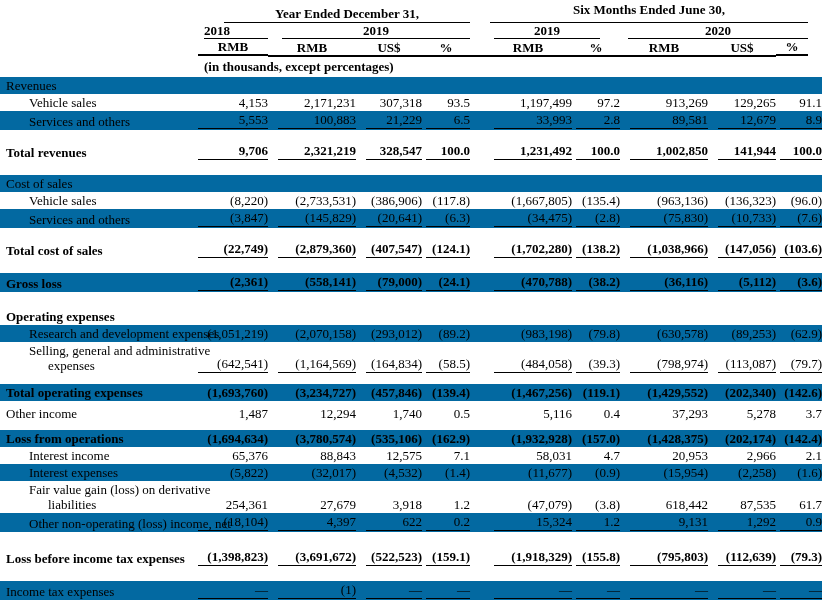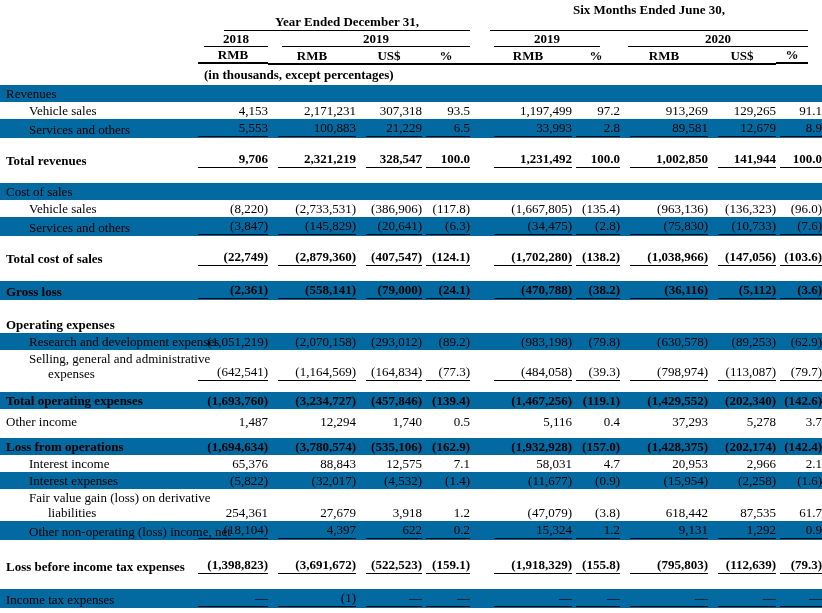--- a/index.html
+++ b/index.html
@@ -6,22 +6,22 @@
   body{width:822px;height:613px;overflow:hidden;color:#000;
        font-family:"Liberation Serif","DejaVu Serif",serif;}
   table{border-collapse:collapse;table-layout:fixed;width:822px;font-size:13px;margin-top:2px;}
   col.lblcol{width:144px;}
   col.c1{width:124px;} col.c2{width:88px;} col.c3{width:66px;} col.c4{width:48px;}
   col.gap{width:14px;}
   col.c5{width:88px;} col.c6{width:48px;} col.c7{width:88px;} col.c8{width:68px;} col.c9{width:46px;}
   th{font-weight:bold;padding:0;vertical-align:bottom;line-height:15px;}
   td{padding:0;vertical-align:bottom;}
   .grpline{display:block;text-align:center;border-bottom:1.5px solid #000;padding-bottom:1px;margin-left:80px;}
-  .grpline2{display:block;text-align:center;border-bottom:1.5px solid #000;padding-bottom:13px;margin-left:6px;margin-right:14px;}
-  .yr1{display:block;text-align:center;border-bottom:1.5px solid #000;margin-left:60px;}
+  .grpline2{display:block;text-align:center;border-bottom:1.5px solid #000;padding-bottom:5px;margin-left:6px;margin-right:14px;}
+  .yr1{display:block;text-align:left;border-bottom:1.5px solid #000;margin-left:60px;}
   .yr2{display:block;text-align:center;border-bottom:1.5px solid #000;margin-left:14px;}
   .yr3{display:block;text-align:center;border-bottom:1.5px solid #000;margin-left:10px;margin-right:20px;}
   .yr4{display:block;text-align:center;border-bottom:1.5px solid #000;margin-left:8px;margin-right:14px;}
   .cur{border-bottom:2px solid #000;text-align:center;}
   .curL .in{display:block;text-align:center;border-bottom:2px solid #000;margin-left:54px;}
   .curR .in{display:block;text-align:center;border-bottom:2px solid #000;margin-right:14px;}
   .note td{font-weight:bold;text-align:left;padding:2px 0 3px 60px;line-height:15px;}
   tr.data td{line-height:15px;padding-top:1px;padding-bottom:1px;}
   tr.shaded{background:#0369a1;}
   tr.bold{font-weight:bold;}
@@ -465,21 +465,21 @@
         <td class="num cc1 r1">
           <span class="val">(642,541)</span>
         </td>
         <td class="num cc2 r1">
           <span class="val">(1,164,569)</span>
         </td>
         <td class="num cc3 r1">
           <span class="val">(164,834)</span>
         </td>
         <td class="num cc4 r1">
-          <span class="val">(77.3)</span>
+          <span class="val">(58.5)</span>
         </td>
         <td class="gapcell"></td>
         <td class="num cc5 r1">
           <span class="val">(484,058)</span>
         </td>
         <td class="num cc6 r1">
           <span class="val">(39.3)</span>
         </td>
         <td class="num cc7 r1">
           <span class="val">(798,974)</span>

